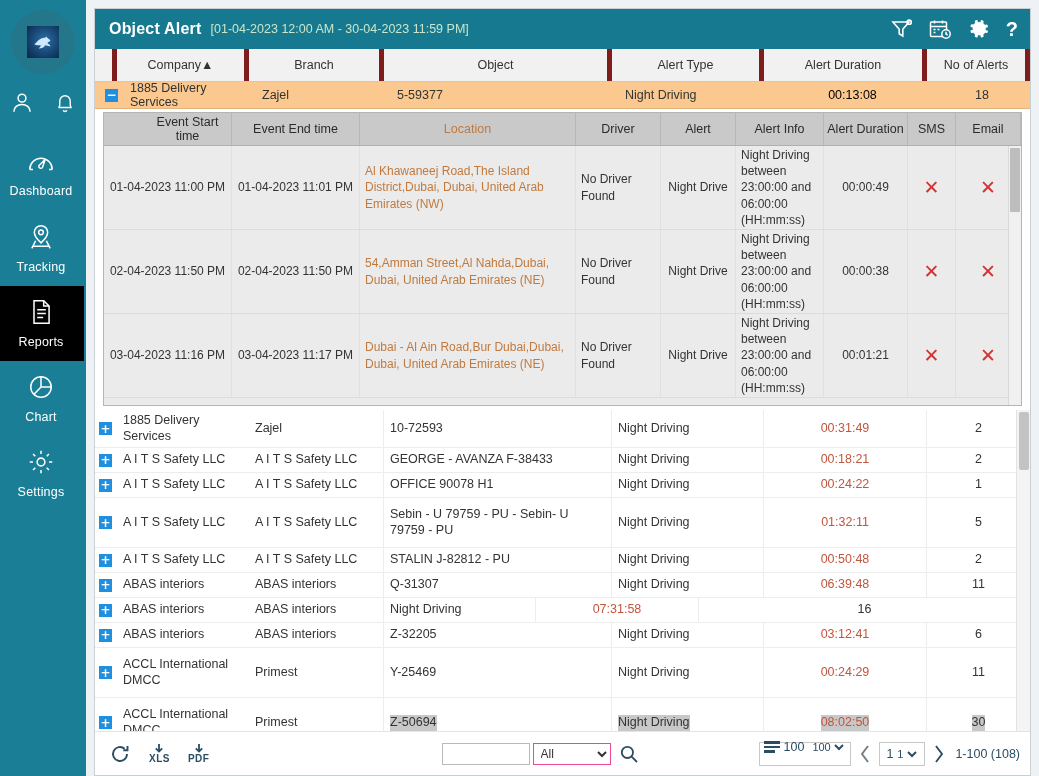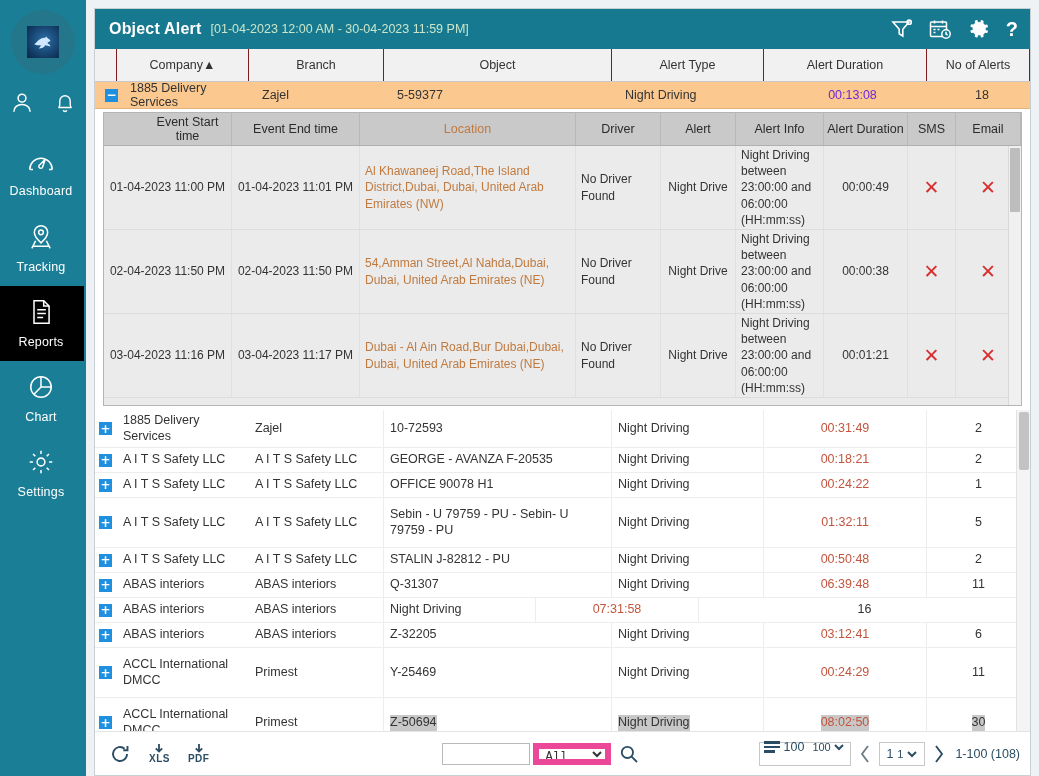--- a/index.html
+++ b/index.html
@@ -80,41 +80,41 @@
   .grid-head {
     height: 33px; flex: 0 0 33px;
     display: flex; align-items: stretch;
     background: #f1f1f1;
     border-bottom: 1px solid #c9c9c9;
     color: #333;
     font-size: 12.5px;
   }
   .grid-head .cell {
     display: flex; align-items: center; justify-content: center;
-    border-right: 1px solid #7f1d1d;
+    border-right: 5px solid #7f1d1d;
     text-align: center;
   }
   .col-exp  { flex: 0 0 22px; }
   .col-comp { flex: 0 0 132px; }
   .col-bran { flex: 0 0 135px; }
   .col-obj  { flex: 0 0 228px; }
   .col-type { flex: 0 0 152px; }
   .col-dur  { flex: 0 0 163px; }
   .col-num  { flex: 1 1 auto; }
 
   .row-selected {
     height: 27px; flex: 0 0 27px;
     display: flex; align-items: stretch;
     background: #fbc98f;
     font-size: 12.5px; color: #333;
     border-bottom: 1px solid #e2b47d;
   }
   .row-selected .cell { display: flex; align-items: center; padding: 0 6px; }
   .row-selected .cell.ctr { justify-content: center; }
-  .row-selected .dur { color: #6d28d9; }
+  .row-selected .dur { color: #000000; }
 
   .exp-btn {
     width: 13px; height: 13px;
     background: #1f8fe0; color: #fff;
     display: flex; align-items: center; justify-content: center;
     font-size: 12px; font-weight: bold; line-height: 1;
     cursor: pointer; margin-left: 4px;
     font-family: "DejaVu Sans", sans-serif;
   }
   .exp-btn.minus { background:#1f8fe0; }
@@ -222,23 +222,23 @@
   .footer-gap-a { width: 18px; }
   .footer-spacer { flex: 1 1 auto; }
   .search-box {
     width: 88px; height: 22px;
     border: 1px solid #b9b9b9; background: #fff;
     font-size: 12px; padding: 0 4px; color: #333;
     font-family: "Liberation Sans", sans-serif;
   }
   .sel-all {
     height: 22px; width: 78px; margin-left: 3px;
-    border: 6px solid #ec4899; background: #fff;
+    border: 1px solid #ec4899; background: #fff;
     font-size: 12px; color: #333; padding: 0 3px;
-    font-family: Liberation Mono, monospace;
+    font-family: Liberation Sans, sans-serif;
   }
   .mag { margin-left: 8px; cursor: pointer; display: flex; align-items: center; }
   .pager { display: flex; align-items: center; gap: 7px; }
   .rows-ctl {
     display: flex; align-items: center; gap: 4px;
     border: 1px solid #c8c8c8; height: 24px; padding: 0 3px 13px 4px;
     background: #fff;
   }
   .rows-num { font-size: 12.5px; }
   .mini-sel {
@@ -483,21 +483,21 @@
               <div class="cell col-type sep">Night Driving</div>
               <div class="cell col-dur sep ctr dur">00:31:49</div>
               <div class="cell col-num ctr">2</div>
             </div>
             <div class="list-row">
               <div class="cell col-exp">
                 <span class="exp-btn">+</span>
               </div>
               <div class="cell col-comp">A I T S Safety LLC</div>
               <div class="cell col-bran sep">A I T S Safety LLC</div>
-              <div class="cell col-obj sep">GEORGE - AVANZA F-20535</div>
+              <div class="cell col-obj sep">GEORGE - AVANZA F-38433</div>
               <div class="cell col-type sep">Night Driving</div>
               <div class="cell col-dur sep ctr dur">00:18:21</div>
               <div class="cell col-num ctr">2</div>
             </div>
             <div class="list-row">
               <div class="cell col-exp">
                 <span class="exp-btn">+</span>
               </div>
               <div class="cell col-comp">A I T S Safety LLC</div>
               <div class="cell col-bran sep">A I T S Safety LLC</div>

